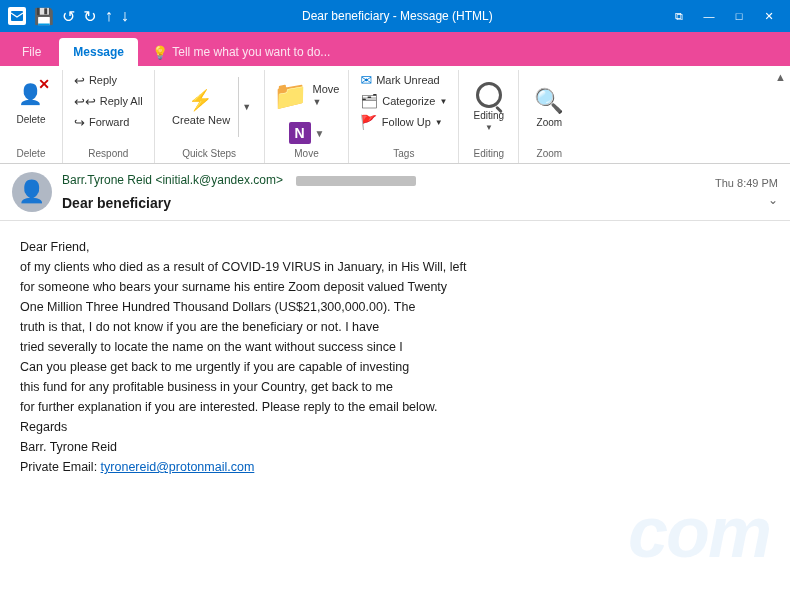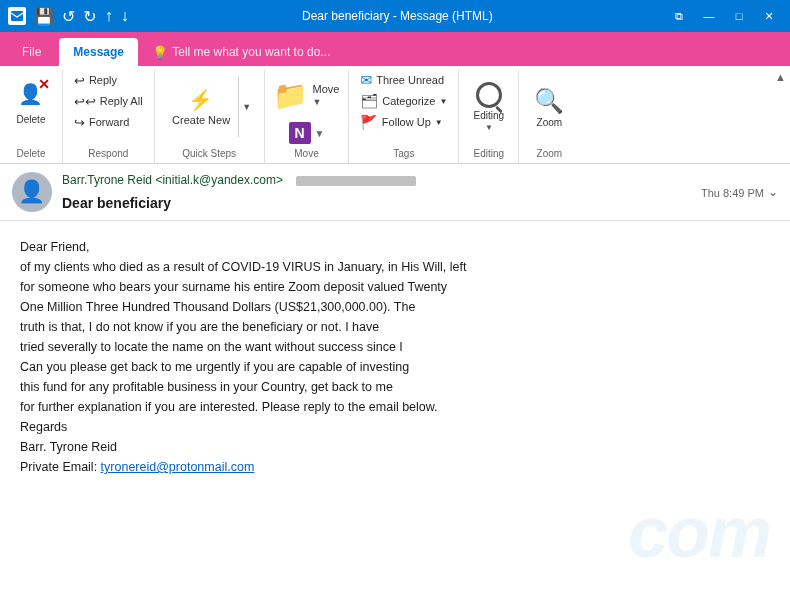--- a/index.html
+++ b/index.html
@@ -254,21 +254,21 @@
       display: flex;
       align-items: center;
       justify-content: center;
       flex-shrink: 0;
     }
     .avatar-person { font-size: 22px; color: #6a7480; }
     .email-meta { flex: 1; }
     .email-from { font-size: 12px; color: #14532d; }
     .email-subject { font-size: 14px; font-weight: 600; color: #1a1a1a; margin-top: 8px; }
     .email-time { font-size: 11px; color: #666; white-space: nowrap; }
-    .email-header-right { display: flex; flex-direction: row; align-items: flex-end; gap: 4px; }
+    .email-header-right { display: flex; flex-direction: column; align-items: flex-end; gap: 4px; }
     .expand-icon { font-size: 12px; color: #666; cursor: pointer; }
 
     
     .email-body {
       background: white;
       padding: 16px 20px;
       font-size: 12.5px;
       line-height: 1.6;
       color: #1a1a1a;
       flex: 1;
@@ -410,21 +410,21 @@
         </div>
       </div>
       <div class="ribbon-group-label">Move</div>
     </div>
 
     <div class="ribbon-group" style="min-width:110px;">
       <div class="ribbon-group-content" style="height:60px;">
         <div class="respond-col">
           <div class="ribbon-btn-small">
             <span class="mark-unread-icon">✉</span>
-            <span>Three Unread</span>
+            <span>Mark Unread</span>
           </div>
           <div class="ribbon-btn-small">
             <span class="categorize-icon">🗂</span>
             <span>Categorize</span>
             <span style="font-size:8px;">▼</span>
           </div>
           <div class="ribbon-btn-small">
             <span class="flag-icon">🚩</span>
             <span>Follow Up</span>
             <span style="font-size:8px;">▼</span>

